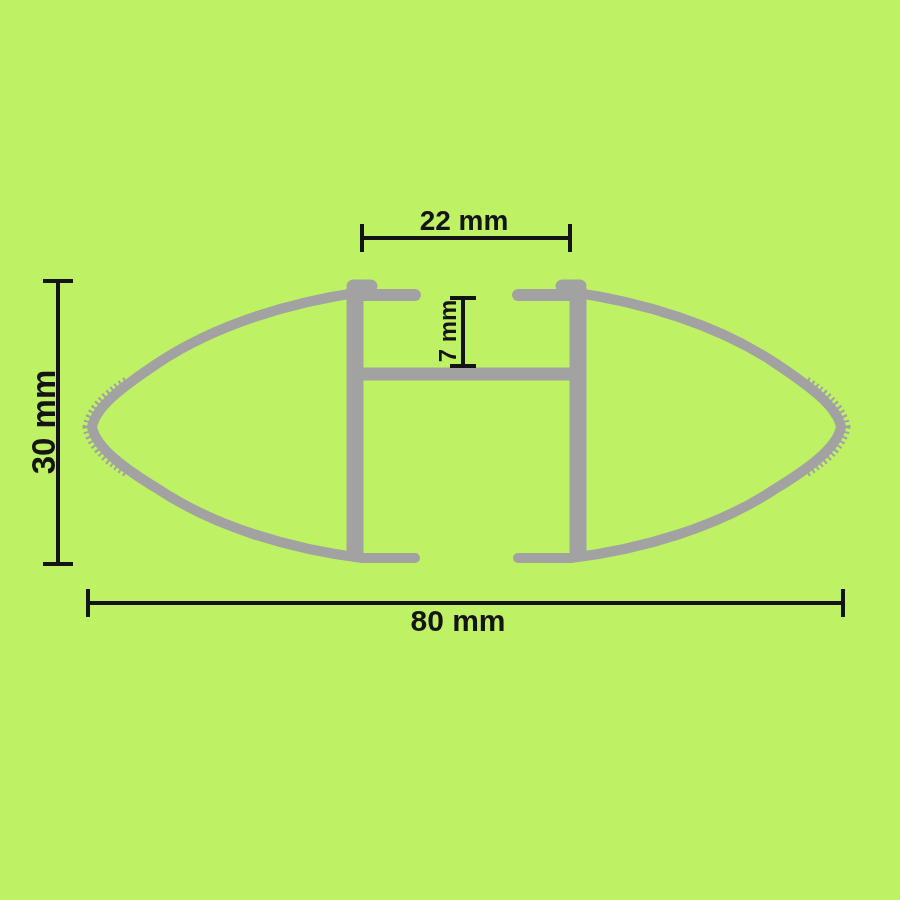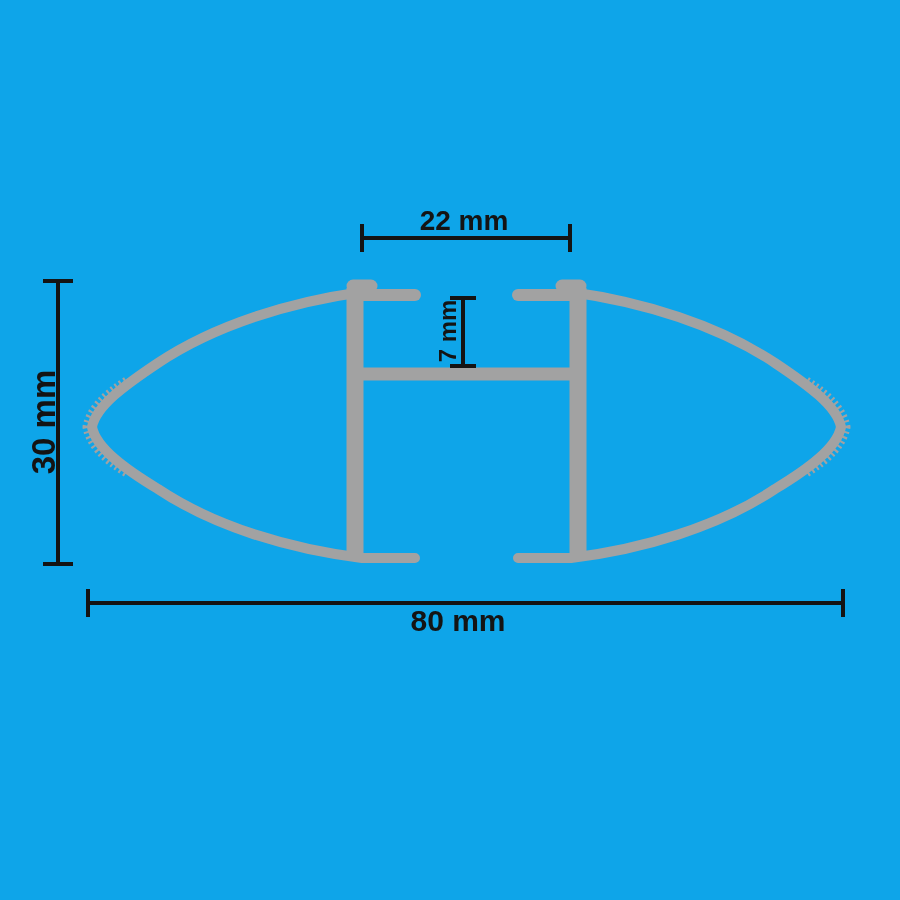--- a/index.html
+++ b/index.html
@@ -8,21 +8,21 @@
     background: #ffffff;
     width: 900px;
     height: 900px;
     overflow: hidden;
     font-family: "Liberation Sans", sans-serif;
   }
   .stage {
     position: relative;
     width: 900px;
     height: 900px;
-    background: #0ea5e9;
+    background: #bef264;
   }
   svg { display: block; }
   .profile-stroke {
     fill: none;
     stroke-linejoin: round;
   }
   .dim-stroke {
     fill: none;
     stroke-linecap: butt;
   }

